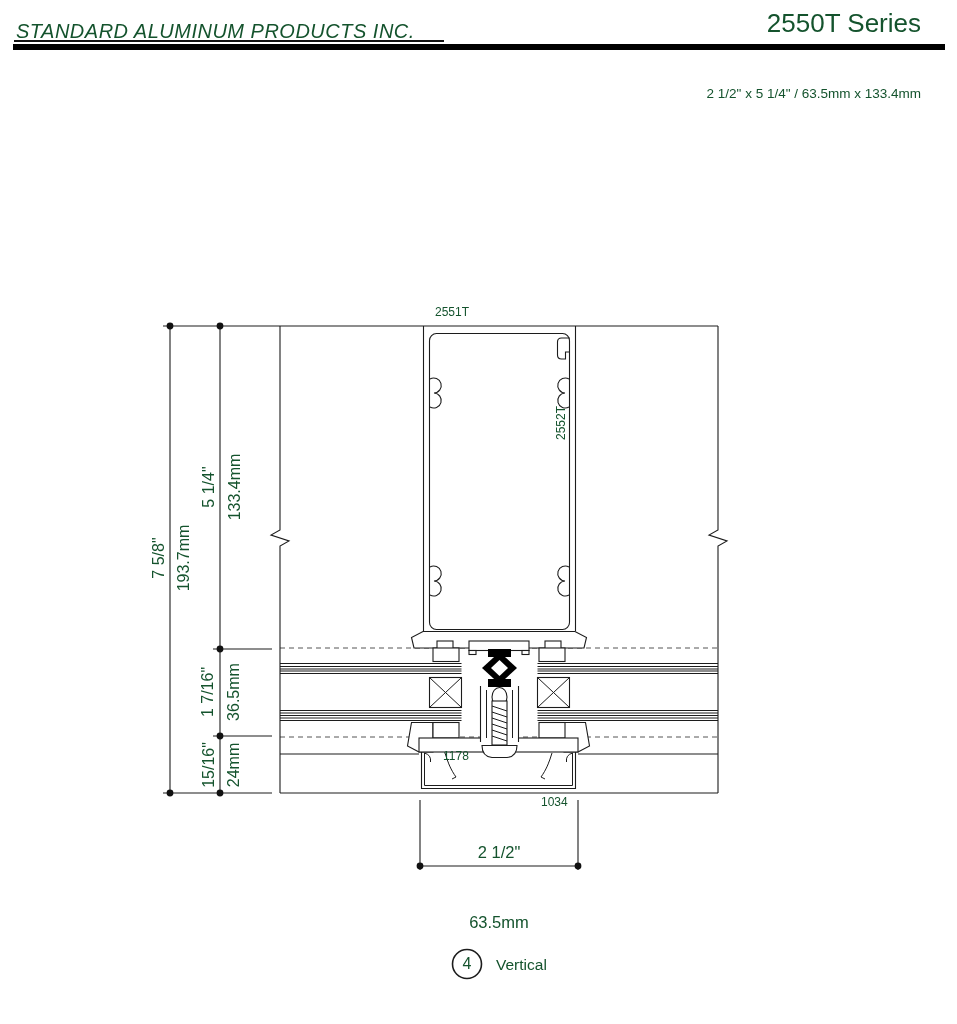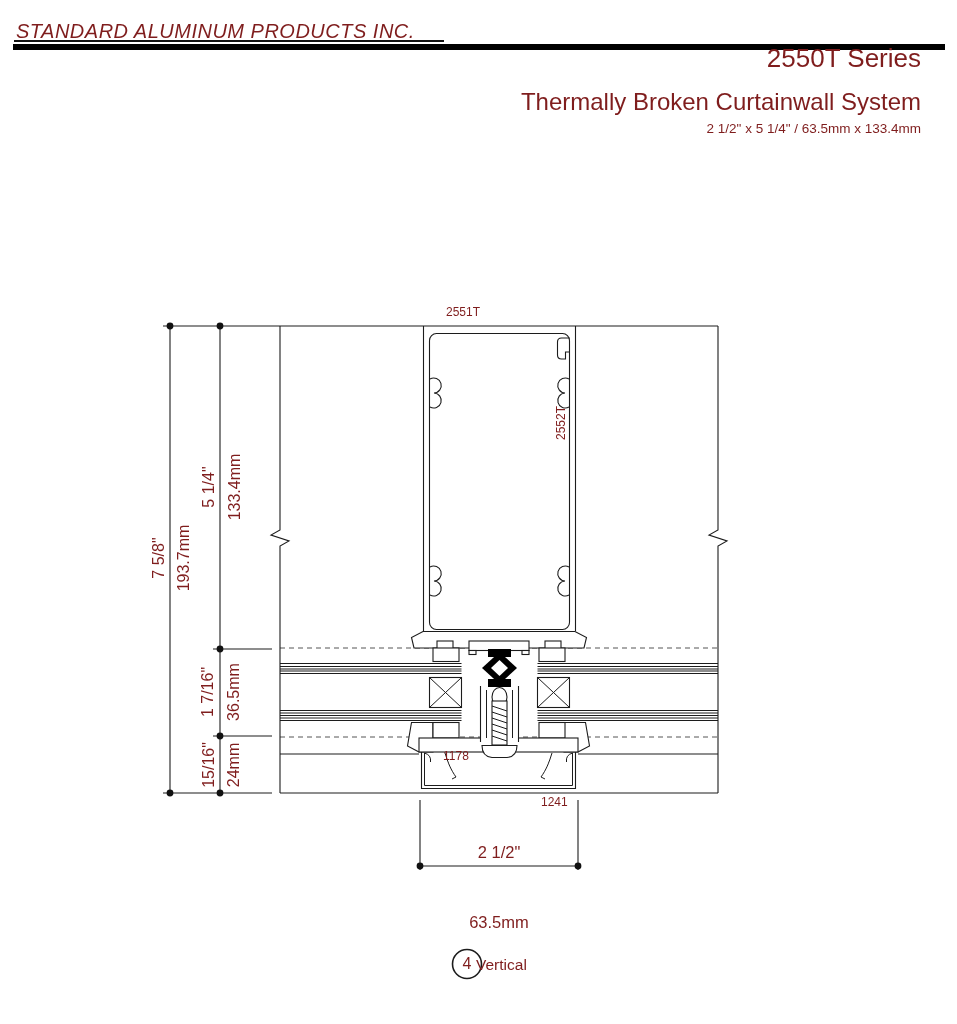--- a/index.html
+++ b/index.html
@@ -1,23 +1,23 @@
 <!DOCTYPE html>
 <html><head>
 <meta charset="utf-8">
 <style>
   html,body{margin:0;padding:0;background:#fff;}
   #page{position:relative;width:957px;height:1024px;background:#fff;overflow:hidden;
-        font-family:"Liberation Sans","DejaVu Sans",sans-serif;color:#7f1d1d;}
+        font-family:"Liberation Sans","DejaVu Sans",sans-serif;color:#14532d;}
   .abs{position:absolute;}
   .company{font-style:italic;font-size:20px;letter-spacing:.5px;white-space:nowrap;}
   .series{font-size:26px;white-space:nowrap;}
   .product{font-size:24px;white-space:nowrap;}
   .sizespec{font-size:13.5px;white-space:nowrap;}
-  .rightcol{right:36px;text-align:right;margin-top:35px;}
+  .rightcol{right:36px;text-align:right;}
   .thinrule{background:#111;height:2px;}
   .thickrule{background:#000;height:5.5px;}
   .vdim{position:absolute;width:120px;text-align:center;font-size:16px;line-height:20px;
         transform:rotate(-90deg);white-space:nowrap;}
   .vdim-sm{position:absolute;width:60px;text-align:center;font-size:12px;line-height:16px;
         transform:rotate(-90deg);white-space:nowrap;}
   .plabel{font-size:12px;white-space:nowrap;}
   .hdim{position:absolute;width:100px;text-align:center;font-size:16.5px;white-space:nowrap;}
   .capnum{position:absolute;width:30px;text-align:center;font-size:16px;}
   .capname{font-size:15.5px;white-space:nowrap;}
@@ -31,21 +31,20 @@
 </style>
 </head>
 <body>
 
 <div id="page">
 
   <div class="abs company" style="left:16px;top:20px;">STANDARD ALUMINUM PRODUCTS INC.</div>
   <div class="abs thinrule" style="left:14px;top:40px;width:430px;"></div>
   <div class="abs thickrule" style="left:13px;top:44px;width:932px;"></div>
   <div class="abs series rightcol" style="top:8px;">2550T Series</div>
-  <div class="abs product rightcol" style="top:53px;">Thermally Broken Curtainwall System</div>
   <div class="abs sizespec rightcol" style="top:86px;">2 1/2" x 5 1/4" / 63.5mm x 133.4mm</div>
 
   <svg width="957" height="1024" viewBox="0 0 957 1024">
 
     <g>
       <line class="dash" x1="280" y1="648" x2="718" y2="648"></line>
       <line class="dash" x1="280" y1="737" x2="718" y2="737"></line>
     </g>
 
     <g>
@@ -187,23 +186,23 @@
 
   <div class="vdim" style="left:99px;top:548px;">7 5/8"</div>
   <div class="vdim" style="left:124px;top:548px;">193.7mm</div>
   <div class="vdim" style="left:149px;top:477px;">5 1/4"</div>
   <div class="vdim" style="left:175px;top:477px;">133.4mm</div>
   <div class="vdim" style="left:148px;top:682px;">1 7/16"</div>
   <div class="vdim" style="left:174px;top:682px;">36.5mm</div>
   <div class="vdim" style="left:149px;top:755px;">15/16"</div>
   <div class="vdim" style="left:174px;top:755px;">24mm</div>
 
-  <div class="abs plabel" style="left:424px;top:305px;width:56px;text-align:right;">2551T</div>
+  <div class="abs plabel" style="left:424px;top:305px;width:56px;text-align:center;">2551T</div>
   <div class="vdim-sm" style="left:531px;top:415px;">2552T</div>
   <div class="abs plabel" style="left:443px;top:749px;">1178</div>
-  <div class="abs plabel" style="left:541px;top:795px;">1241</div>
+  <div class="abs plabel" style="left:541px;top:795px;">1034</div>
 
   <div class="hdim" style="left:449px;top:843px;">2 1/2"</div>
   <div class="hdim" style="left:449px;top:869px;margin-top:44px;">63.5mm</div>
 
   <div class="capnum" style="left:452px;top:955px;">4</div>
-  <div class="abs capname" style="left:476px;top:956px;">Vertical</div>
+  <div class="abs capname" style="left:496px;top:956px;">Vertical</div>
 </div>
 
 </body></html>

